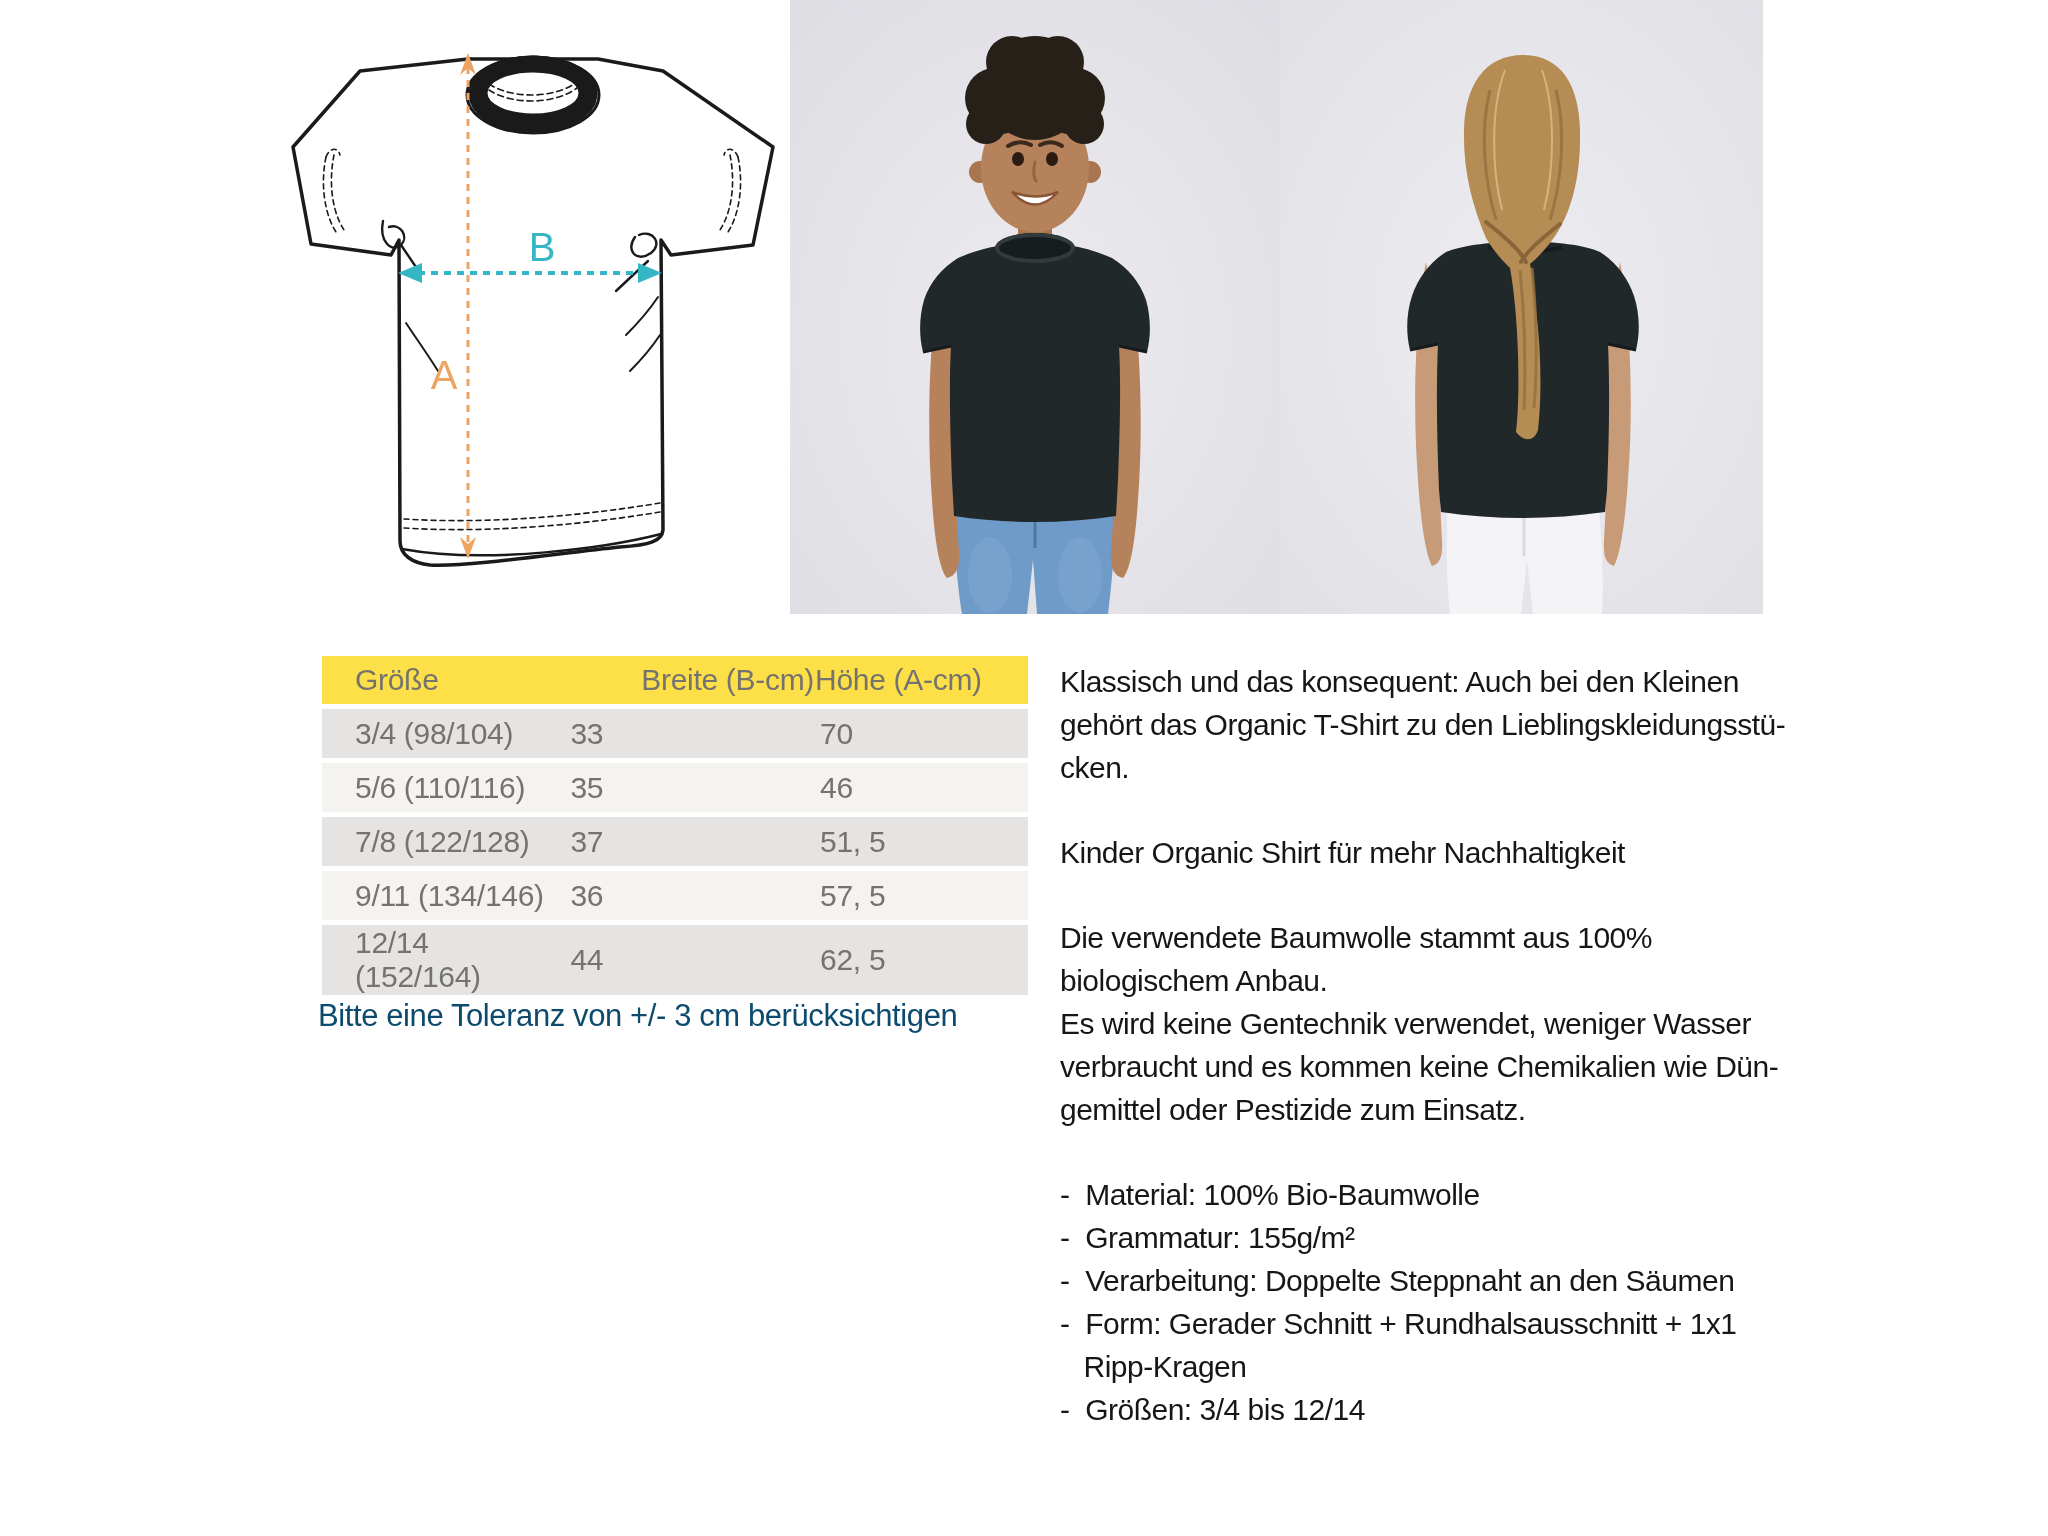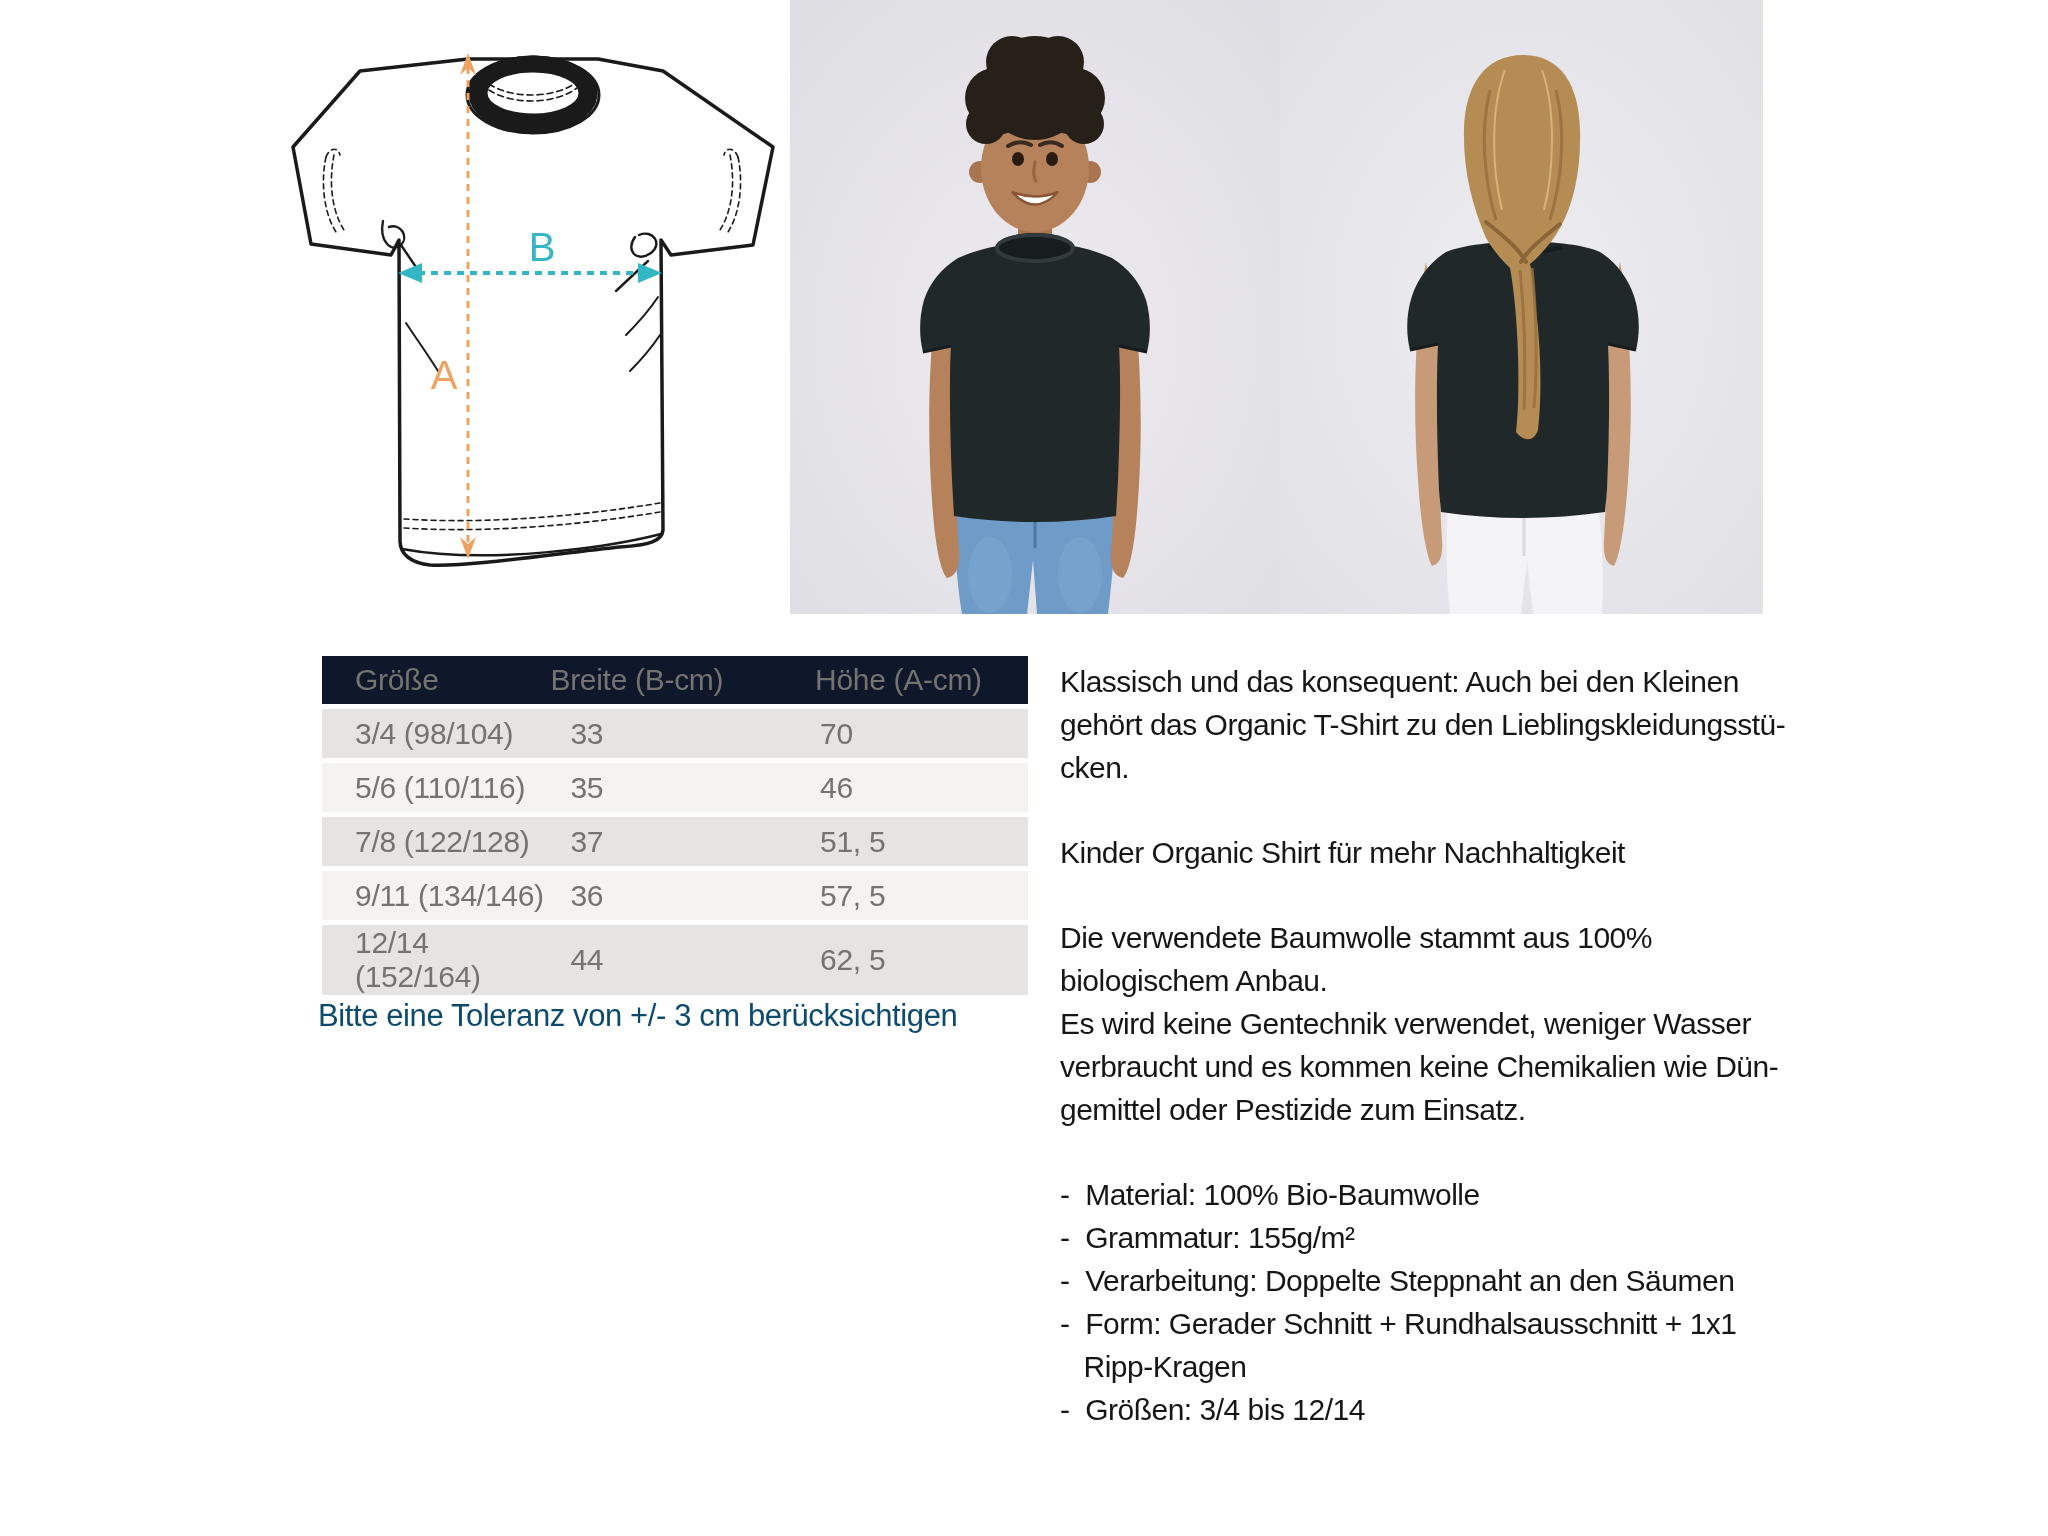--- a/index.html
+++ b/index.html
@@ -6,26 +6,26 @@
   body{width:2048px;height:1536px;position:relative;background:#ffffff;overflow:hidden;
        font-family:"Liberation Sans",sans-serif;}
   .abs{position:absolute;}
   
   #diagram{left:280px;top:25px;width:520px;height:570px;}
   
   #photos{left:790px;top:0;width:973px;height:614px;display:flex;}
   
   #size-table{left:322px;top:651px;width:706px;border-collapse:separate;border-spacing:0 5px;
               font-size:30px;color:#75736f;letter-spacing:-0.3px;}
-  #size-table th{font-weight:normal;text-align:left;height:46px;background:#0f172a;}
+  #size-table th{font-weight:normal;text-align:left;height:46px;background:#fde047;}
   #size-table td{height:47px;}
   #size-table tbody tr:nth-child(odd) td{background:#e5e4e2;}
   #size-table tbody tr:nth-child(even) td{background:#f4f3ef;}
   #size-table th:nth-child(1),#size-table td:nth-child(1){padding-left:33px;width:195px;}
-  #size-table th:nth-child(2){padding-left:0;width:265px;}
+  #size-table th:nth-child(2){padding-left:0;width:265px;text-align:right;}
   #size-table td:nth-child(2){padding-left:20px;}
   #size-table th:nth-child(3){padding-left:0;width:213px;}
   #size-table td:nth-child(3){padding-left:5px;}
   
   #note{left:318px;top:998px;font-size:31px;color:#0c4a6e;letter-spacing:-0.4px;}
   
   #description{left:1060px;top:652px;color:#161616;}
   #description p{margin:8px 0 42px 0;font-size:30px;line-height:43px;letter-spacing:-0.5px;white-space:pre;}
   svg text{font-family:"Liberation Sans",sans-serif;}
 </style>

